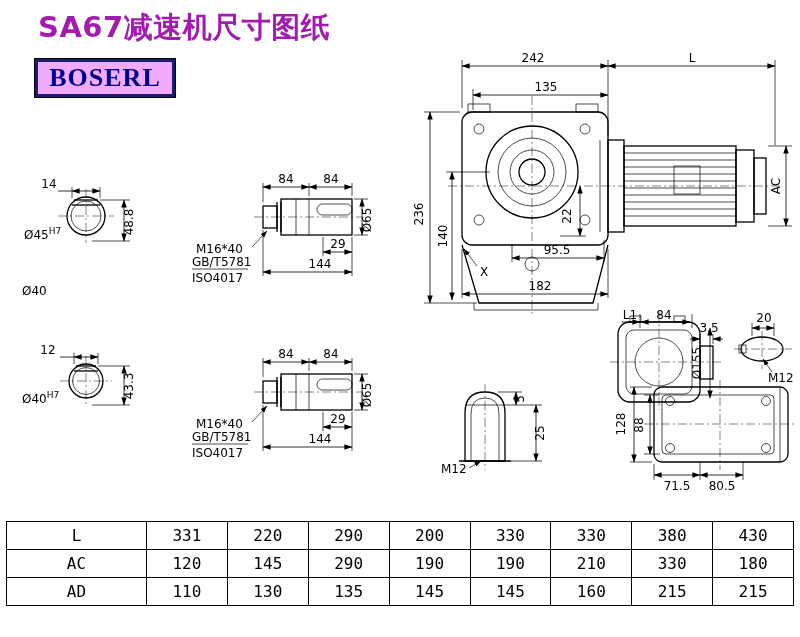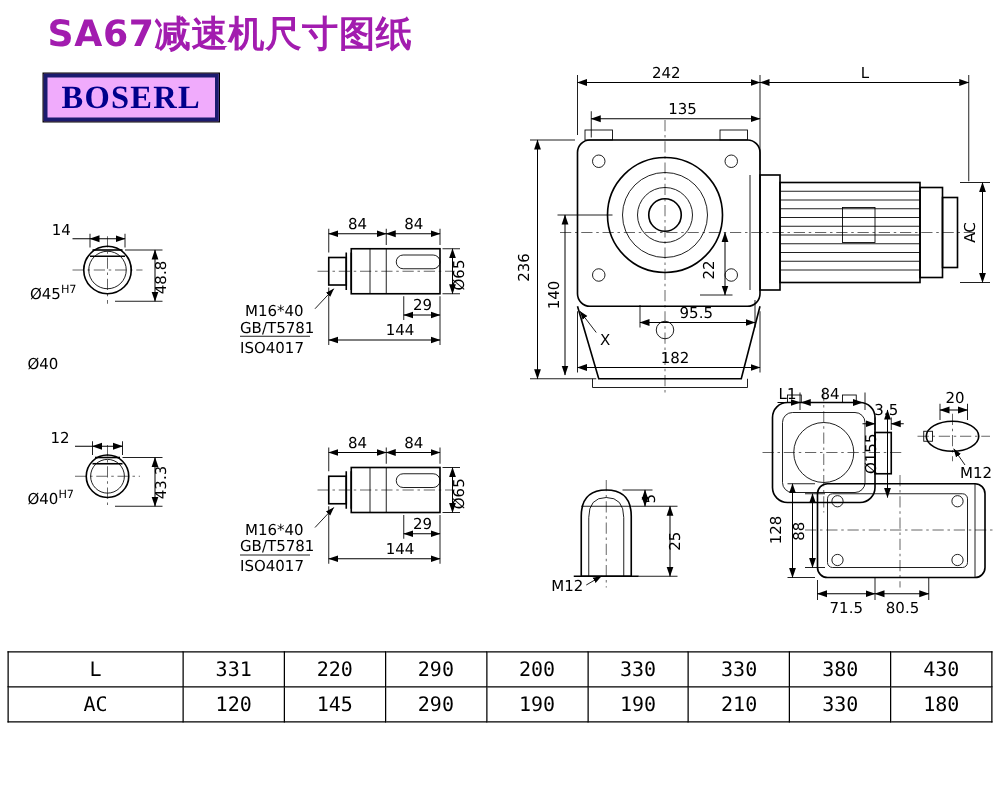--- a/index.html
+++ b/index.html
@@ -318,14 +318,25 @@
     <td class="c0">AC</td>
     <td>120</td>
     <td>145</td>
     <td>290</td>
     <td>190</td>
     <td>190</td>
     <td>210</td>
     <td>330</td>
     <td>180</td>
   </tr>
+  <tr>
+    <td class="c0">AD</td>
+    <td>110</td>
+    <td>130</td>
+    <td>135</td>
+    <td>145</td>
+    <td>145</td>
+    <td>160</td>
+    <td>215</td>
+    <td>215</td>
+  </tr>
 </tbody>
   </table>
 
 </body></html>

